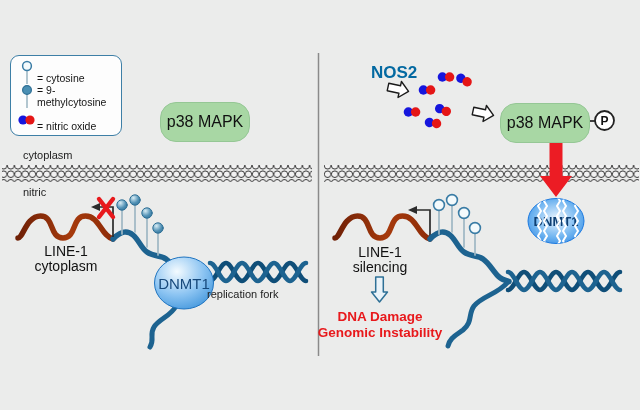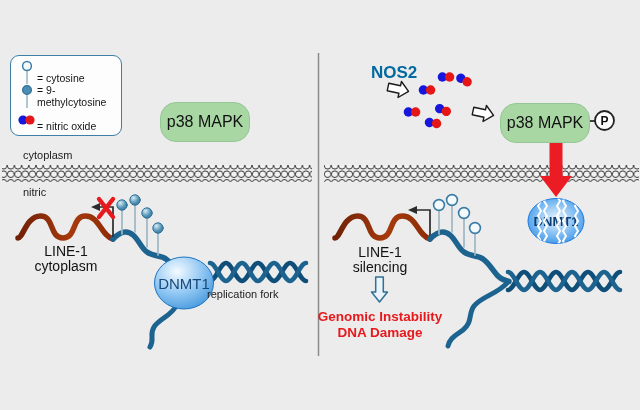--- a/index.html
+++ b/index.html
@@ -240,17 +240,17 @@
   </div>
 
   <div class="label fork-label" style="left:207px;top:288px;">replication fork</div>
 
   <div class="line1-block" style="left:340px;top:245px;width:80px;">
     <div>LINE-1</div>
     <div>silencing</div>
   </div>
 
   <div class="outcome" style="left:310px;top:309px;width:140px;">
+    <div>DNA Damage</div>
     <div>Genomic Instability</div>
-    <div>DNA Damage</div>
   </div>
 
 </div>
 
 </body></html>

